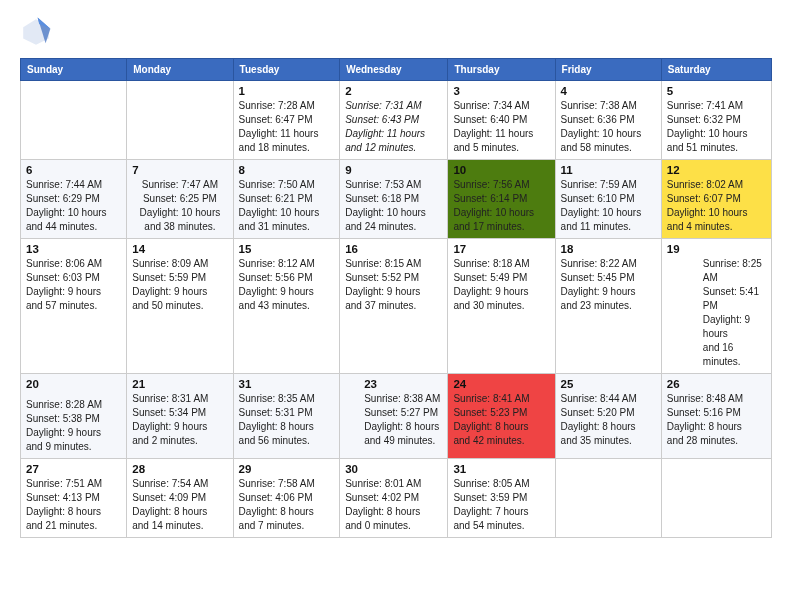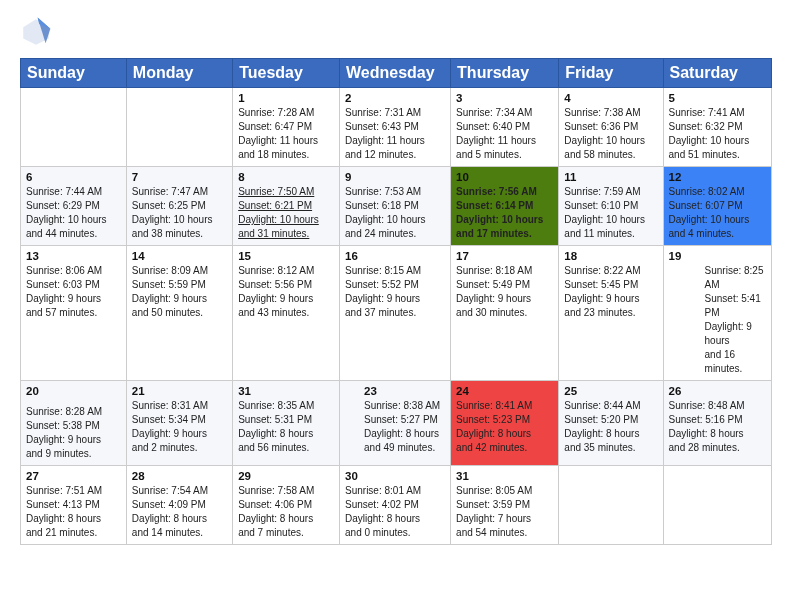--- a/index.html
+++ b/index.html
@@ -54,21 +54,21 @@
       margin-top: 2px;
     }
     .calendar {
       width: 100%;
       border-collapse: collapse;
       font-size: 10.5px;
     }
     .calendar th {
       background: #3a6bbf;
       color: #fff;
-      font-size: 16px;
+      font-size: 10px;
       font-weight: bold;
       padding: 5px 6px;
       text-align: left;
       border: 1px solid #2a559f;
     }
     .calendar td {
       vertical-align: top;
       border: 1px solid #ccc;
       padding: 4px 5px;
       width: 113px;
@@ -133,21 +133,21 @@
           <td class="empty-cell"></td>
           <td>
             <div class="day-num">1</div>
             <div class="day-info" style="white-space: pre-line;">Sunrise: 7:28 AM
 Sunset: 6:47 PM
 Daylight: 11 hours
 and 18 minutes.</div>
           </td>
           <td>
             <div class="day-num">2</div>
-            <div class="day-info" style="white-space: pre-line;">Sunrise: 7:31 AM
+            <div class="day-info" style="white-space: pre-line; font-style: italic;">Sunrise: 7:31 AM
 Sunset: 6:43 PM
 Daylight: 11 hours
 and 12 minutes.</div>
           </td>
           <td>
             <div class="day-num">3</div>
             <div class="day-info" style="white-space: pre-line;">Sunrise: 7:34 AM
 Sunset: 6:40 PM
 Daylight: 11 hours
 and 5 minutes.</div>
@@ -170,54 +170,54 @@
         <tr>
           <td style="background: rgb(245, 247, 251);">
             <div class="day-num">6</div>
             <div class="day-info" style="white-space: pre-line;">Sunrise: 7:44 AM
 Sunset: 6:29 PM
 Daylight: 10 hours
 and 44 minutes.</div>
           </td>
           <td style="background: rgb(245, 247, 251);">
             <div class="day-num">7</div>
-            <div class="day-info" style="white-space: pre-line;">Sunrise: 7:47 AM
+            <div class="day-info" style="white-space: pre-line; text-align: center;">Sunrise: 7:47 AM
 Sunset: 6:25 PM
 Daylight: 10 hours
 and 38 minutes.</div>
           </td>
           <td style="background: rgb(245, 247, 251);">
             <div class="day-num">8</div>
-            <div class="day-info" style="white-space: pre-line; text-decoration: underline;">Sunrise: 7:50 AM
+            <div class="day-info" style="white-space: pre-line;">Sunrise: 7:50 AM
 Sunset: 6:21 PM
 Daylight: 10 hours
 and 31 minutes.</div>
           </td>
           <td style="background: rgb(245, 247, 251);">
             <div class="day-num">9</div>
             <div class="day-info" style="white-space: pre-line;">Sunrise: 7:53 AM
 Sunset: 6:18 PM
 Daylight: 10 hours
 and 24 minutes.</div>
           </td>
           <td style="background: #4d7c0f;">
             <div class="day-num">10</div>
-            <div class="day-info" style="white-space: pre-line; font-weight: bold;">Sunrise: 7:56 AM
+            <div class="day-info" style="white-space: pre-line;">Sunrise: 7:56 AM
 Sunset: 6:14 PM
 Daylight: 10 hours
 and 17 minutes.</div>
           </td>
           <td style="background: rgb(245, 247, 251);">
             <div class="day-num">11</div>
             <div class="day-info" style="white-space: pre-line;">Sunrise: 7:59 AM
 Sunset: 6:10 PM
 Daylight: 10 hours
 and 11 minutes.</div>
           </td>
-          <td style="background: #3b82f6;">
+          <td style="background: #fde047;">
             <div class="day-num">12</div>
             <div class="day-info" style="white-space: pre-line;">Sunrise: 8:02 AM
 Sunset: 6:07 PM
 Daylight: 10 hours
 and 4 minutes.</div>
           </td>
         </tr>
         <tr>
           <td>
             <div class="day-num">13</div>

